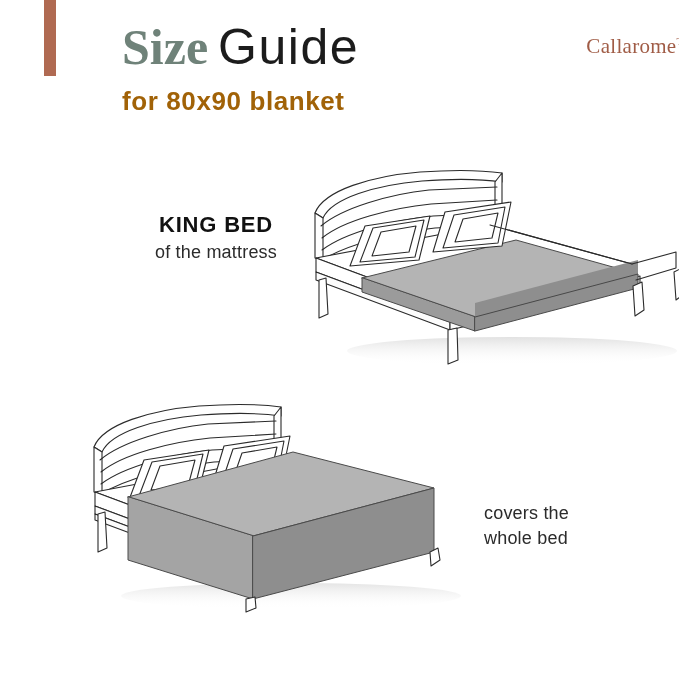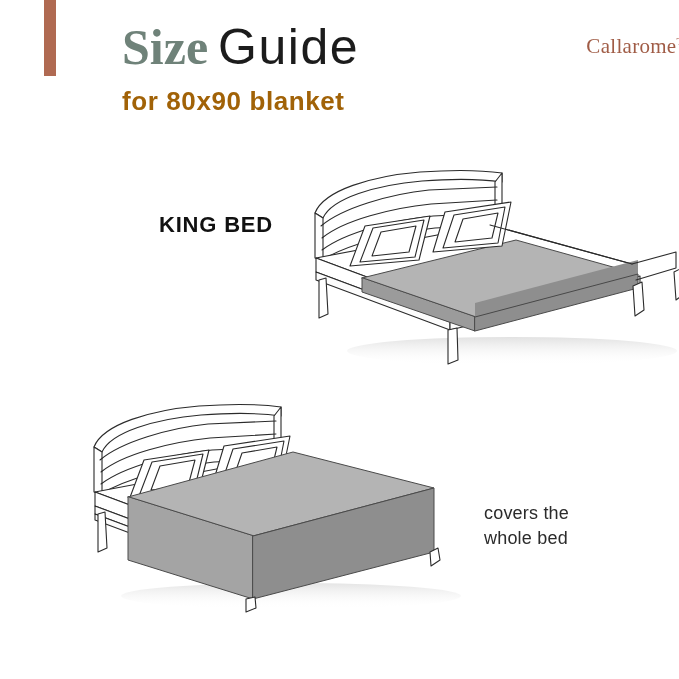--- a/index.html
+++ b/index.html
@@ -205,20 +205,21 @@
       <path d="M331,118 L333,148 L342,142 L340,114 Z" fill="#ffffff"></path>
       <path d="M372,104 L374,132 L382,126 L380,100 Z" fill="#ffffff"></path>
 
       <path d="M330,96 L374,84 L374,100 L334,112"></path>
       <path d="M188,57 L330,96"></path>
     </g>
   </svg>
 
   <div class="caption" id="king-caption">
     <span class="cap-title">KING BED</span>
+    <span class="cap-line second">of the mattress</span>
   </div>
 
   <svg class="bed-illo" id="queen-illo" width="400" height="215" viewBox="0 0 400 215">
     <defs>
       <linearGradient id="qShadow" x1="0" y1="0" x2="0" y2="1">
         <stop offset="0%" stop-color="#c9c9c9" stop-opacity="0.5"></stop>
         <stop offset="100%" stop-color="#ffffff" stop-opacity="0"></stop>
       </linearGradient>
     </defs>
     <g fill="none" stroke="#2b2b2b" stroke-width="1.1" stroke-linejoin="round" stroke-linecap="round">

